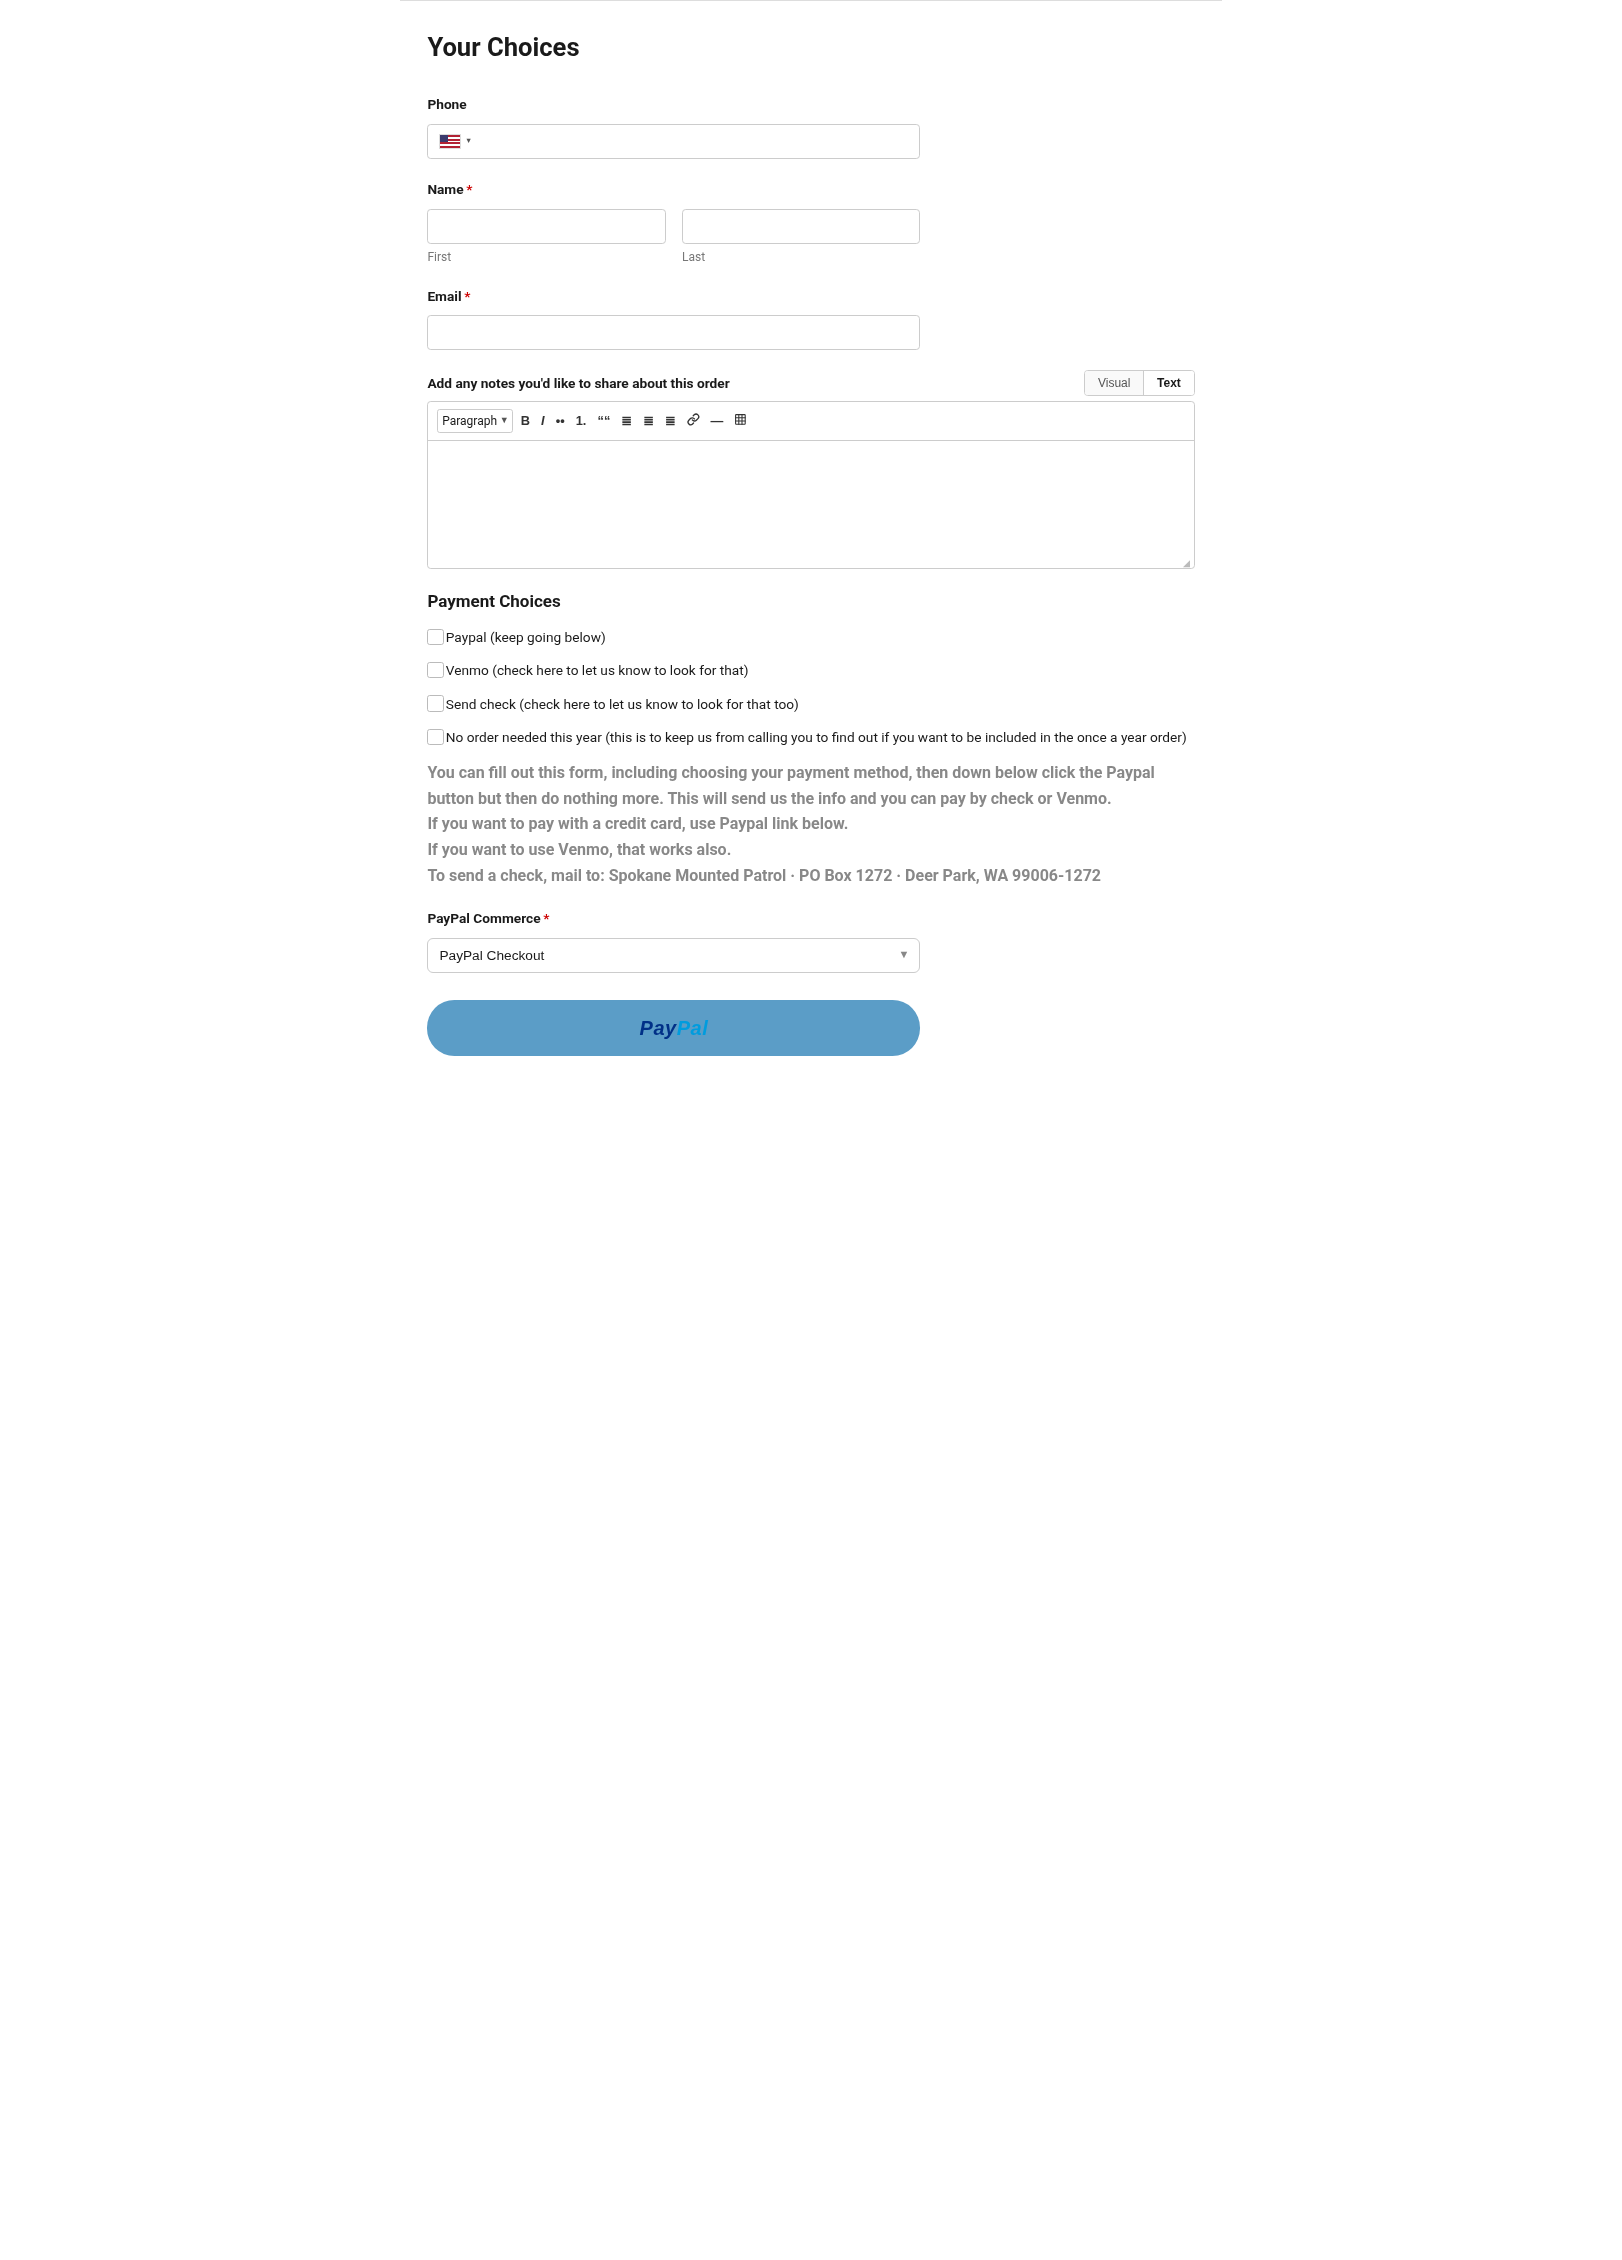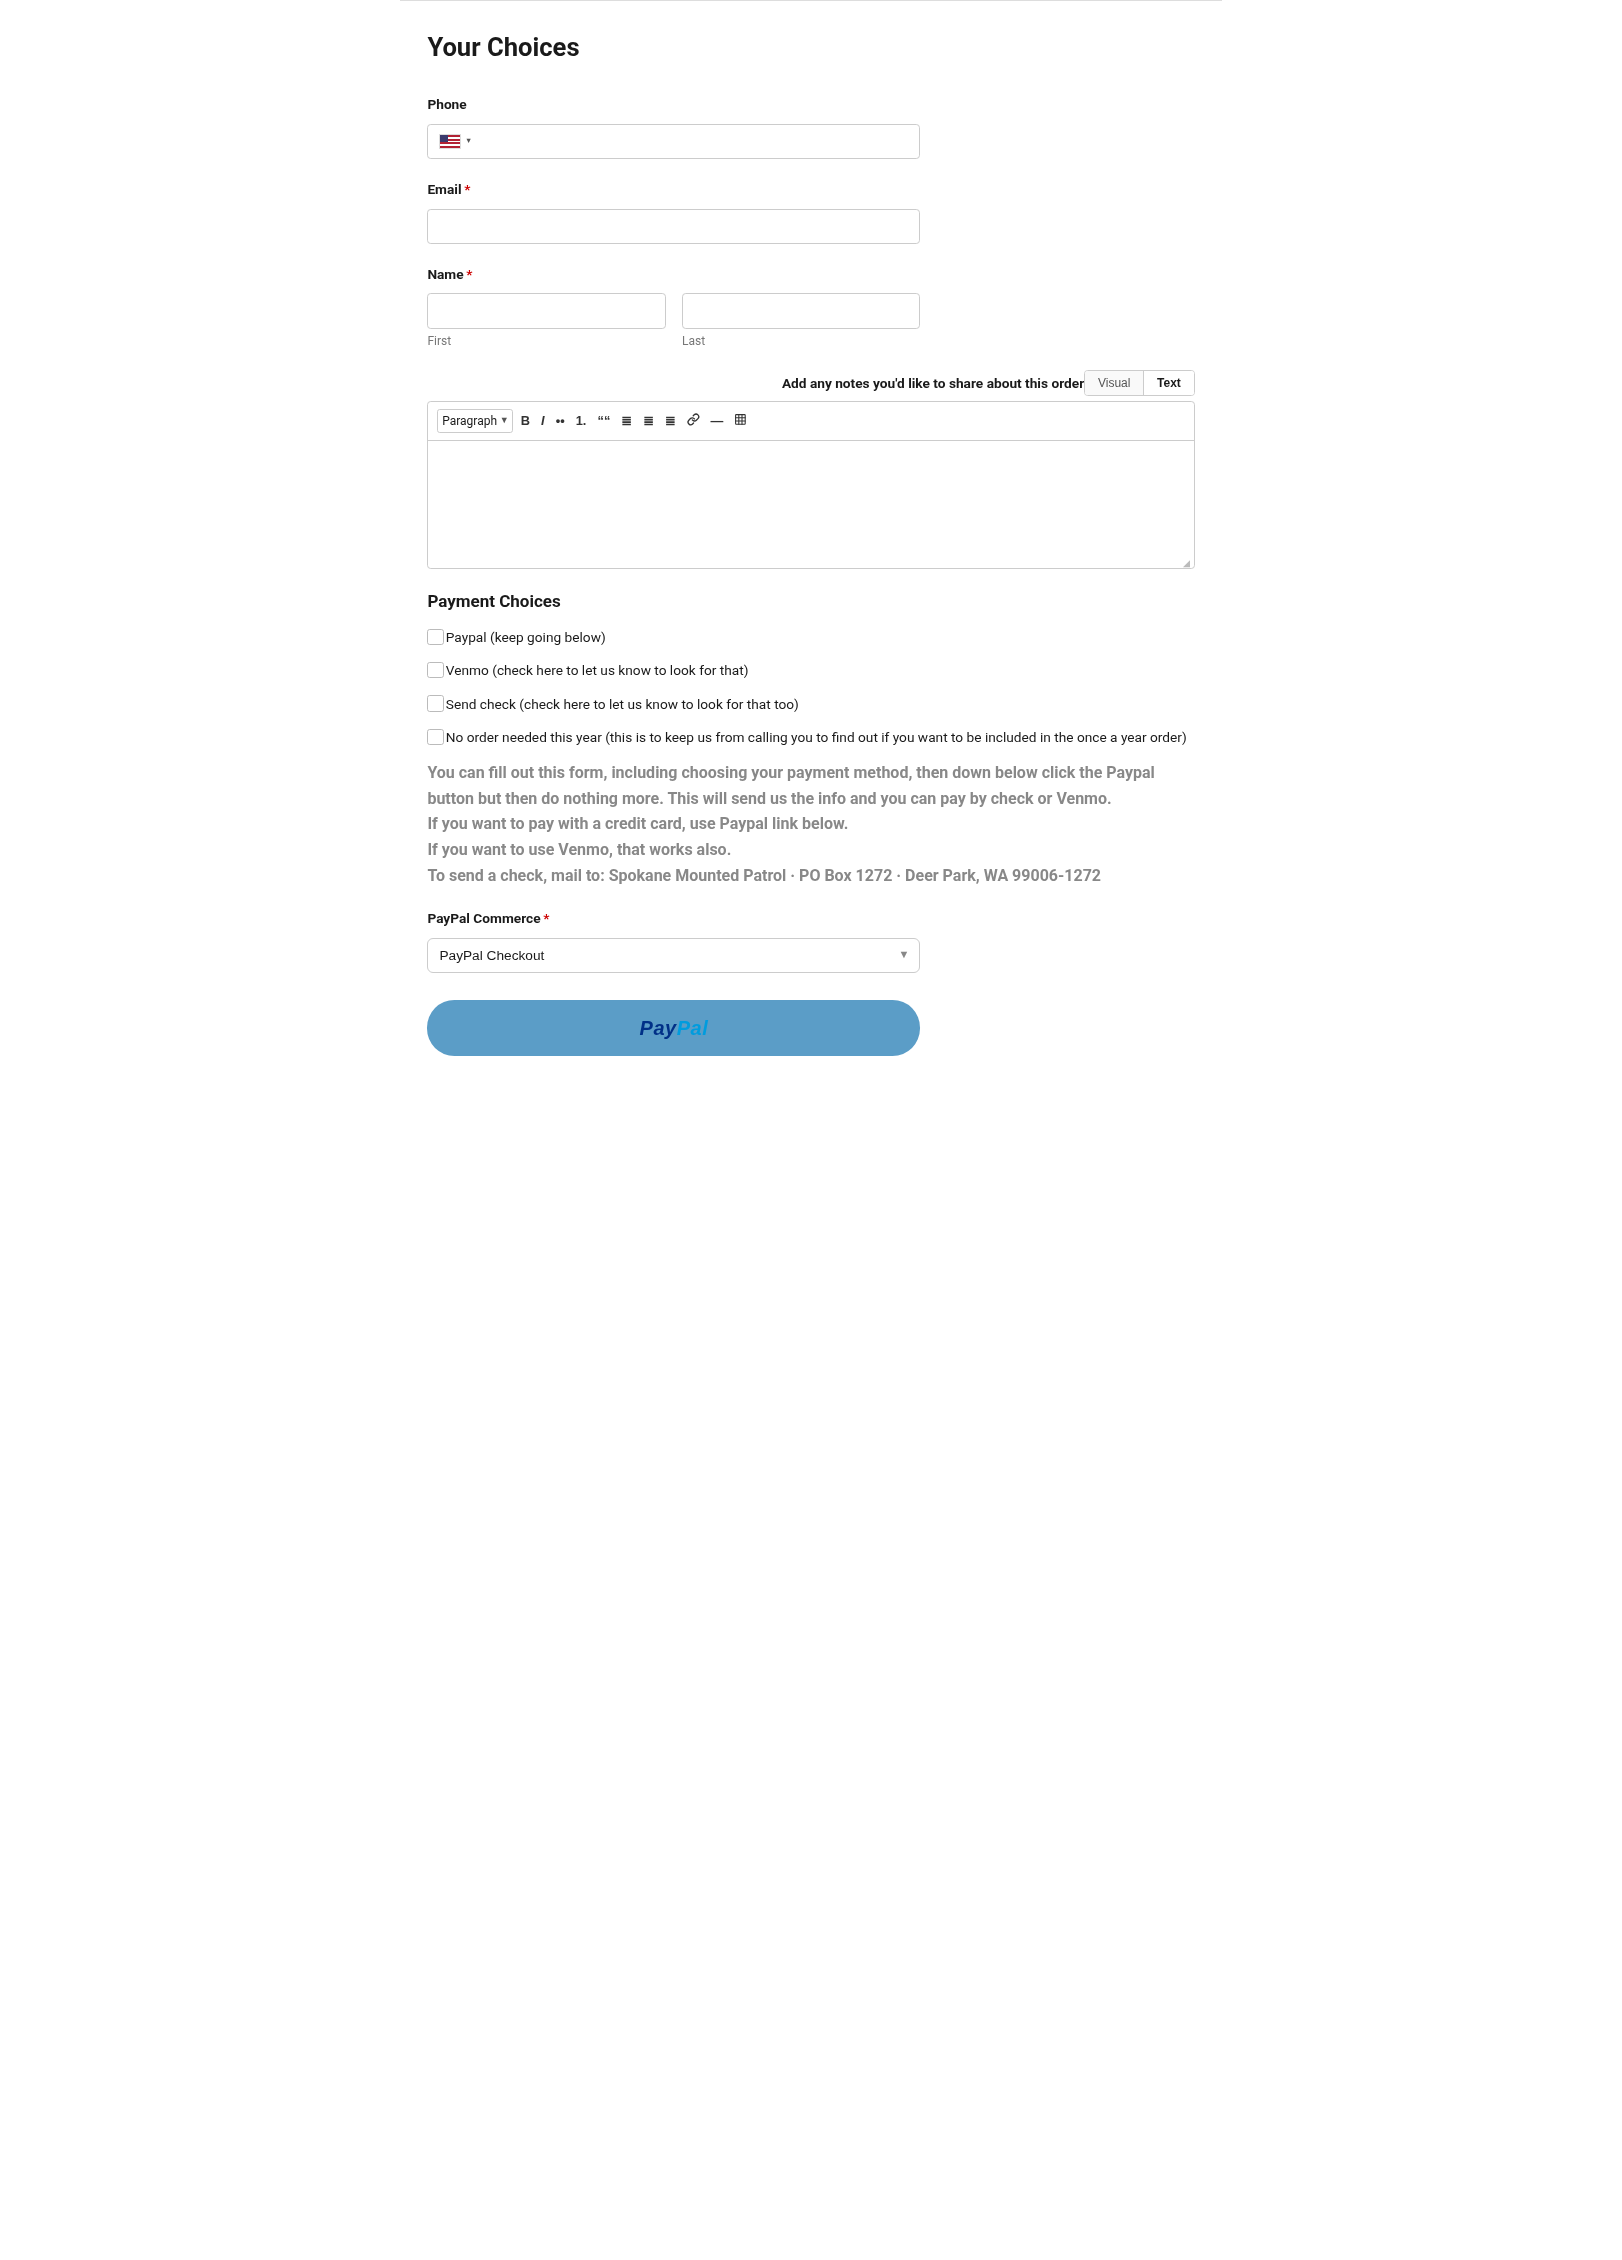--- a/index.html
+++ b/index.html
@@ -139,21 +139,21 @@
 
     .sub-label {
       font-size: 12px;
       color: #777;
       margin-top: 3.7px;
     }
 
     .notes-label-row {
       display: flex;
       align-items: center;
-      justify-content: flex-end;
+      justify-content: space-between;
       max-width: 804px;
       margin-bottom: 5.5px;
       margin-top: 12px;
     }
 
     .tab-group {
       display: flex;
       border: 0.9px solid #ccc;
       border-radius: 3.7px;
       overflow: hidden;
@@ -364,43 +364,43 @@
     <label class="field-label">Phone</label>
     <div class="phone-wrapper">
       <div class="phone-flag">
         <div class="flag-icon">
           <div class="flag-canton"></div>
         </div>
         <span class="chevron-down">▼</span>
       </div>
       <input type="tel" class="phone-input" style="">
     </div>
-  </div>
-
-  <div class="form-section">
-    <label class="field-label">
-      <span>Email</span><span class="required-star">*</span>
-    </label>
-    <input type="email" class="input-field" style="">
   </div>
 
   <div class="form-section">
     <label class="field-label">
       <span>Name</span><span class="required-star">*</span>
     </label>
     <div class="name-row">
       <div class="name-field-group">
         <input type="text" class="name-input" style="">
         <span class="sub-label">First</span>
       </div>
       <div class="name-field-group">
         <input type="text" class="name-input" style="">
         <span class="sub-label">Last</span>
       </div>
     </div>
+  </div>
+
+  <div class="form-section">
+    <label class="field-label">
+      <span>Email</span><span class="required-star">*</span>
+    </label>
+    <input type="email" class="input-field" style="">
   </div>
 
   <div class="form-section">
     <div class="notes-label-row">
       <label class="field-label" style="margin-bottom:0;">Add any notes you'd like to share about this order</label>
       <div class="tab-group">
         <button class="tab-btn">Visual</button>
         <button class="tab-btn active">Text</button>
       </div>
     </div>

